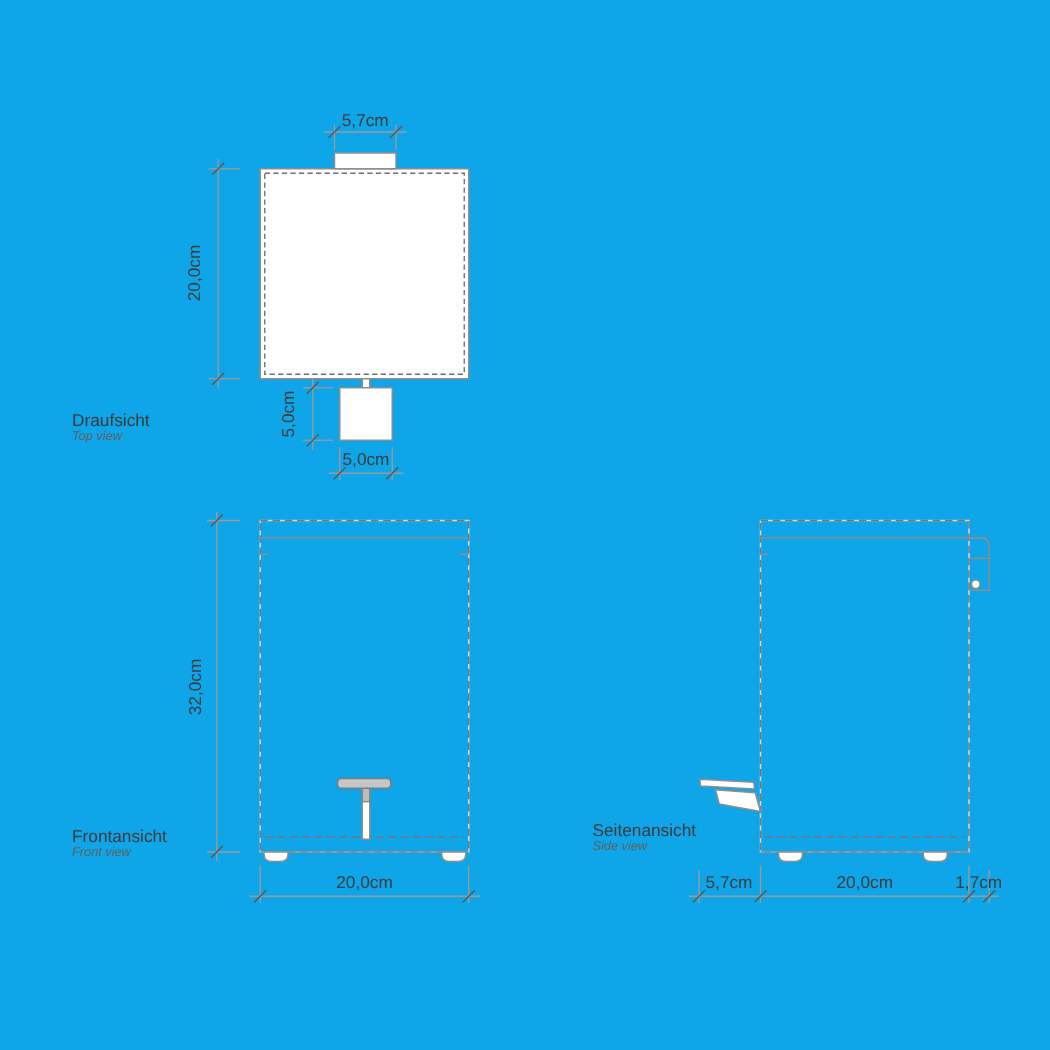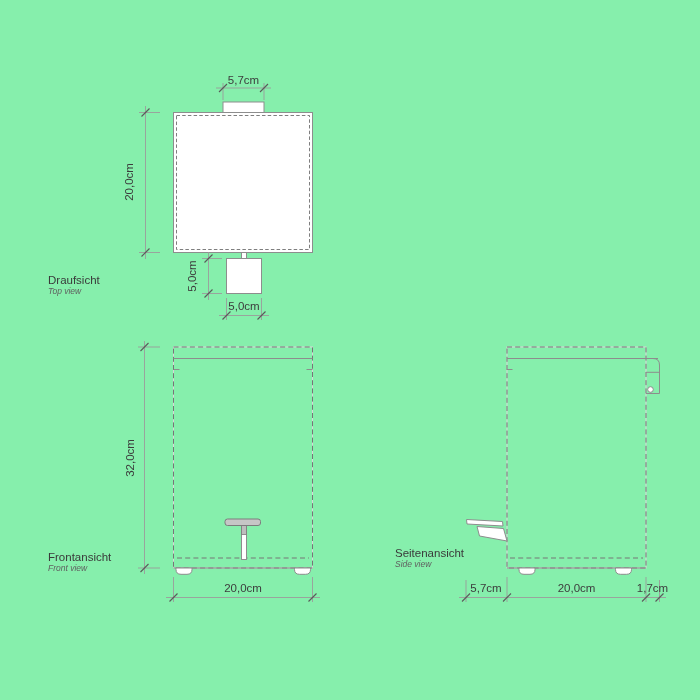--- a/index.html
+++ b/index.html
@@ -1,16 +1,16 @@
 <!DOCTYPE html>
 <html><head>
 <meta charset="utf-8">
 <style>
   html,body{margin:0;padding:0;background:#ffffff;}
-  .canvas{position:relative;width:700px;height:700px;background:#86efac;overflow:hidden;
+  .canvas{position:relative;width:700px;height:700px;background:#0ea5e9;overflow:hidden;
           font-family:"Liberation Sans", sans-serif;}
   svg text{font-family:"Liberation Sans", sans-serif;fill:#3c3c3c;font-size:11.5px;}
   svg text.viewlabel{font-size:11.5px;fill:#3a3a3a;}
   svg text.viewsub{font-size:8.5px;font-style:italic;fill:#606060;}
   .solid{stroke:#8d8d8d;stroke-width:1;fill:none;}
   .under{stroke:#d8d8d8;stroke-width:1;fill:none;}
   .dashed{stroke:#767676;stroke-width:1;fill:none;stroke-dasharray:5 3.2;}
   .finedash{stroke:#6f6f6f;stroke-width:0.9;fill:none;stroke-dasharray:3.5 2.2;}
   .dim{stroke:#9b9b9b;stroke-width:0.9;fill:none;}
   .tick{stroke:#5a5a5a;stroke-width:1.1;}

